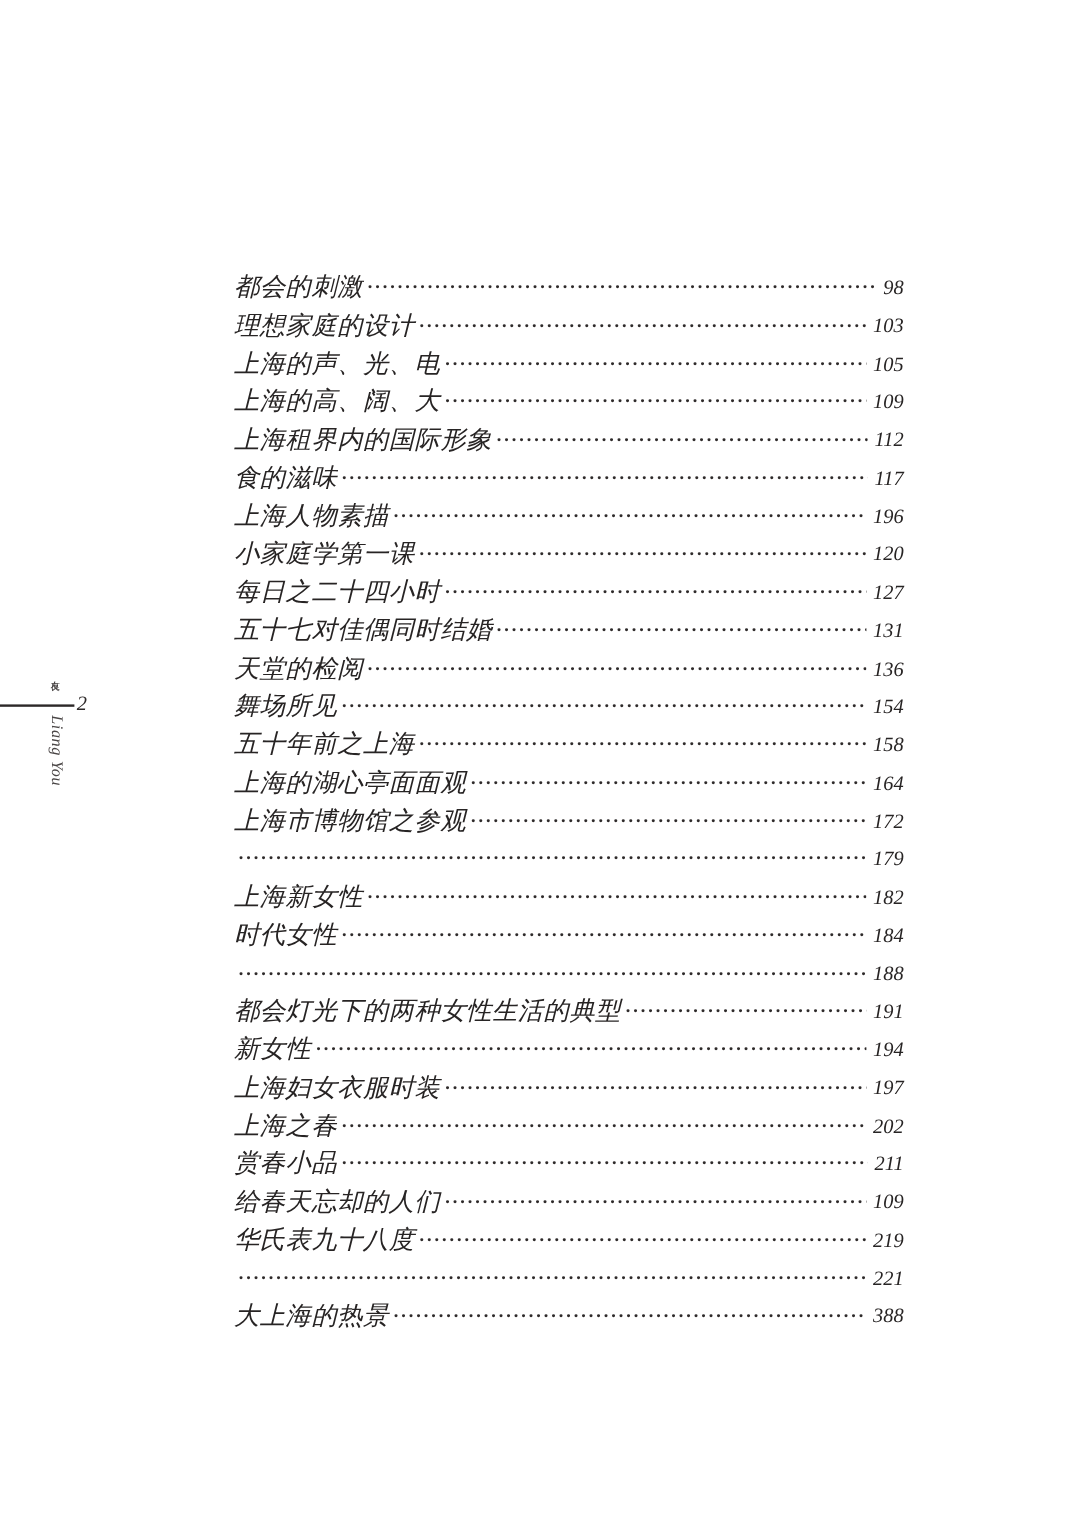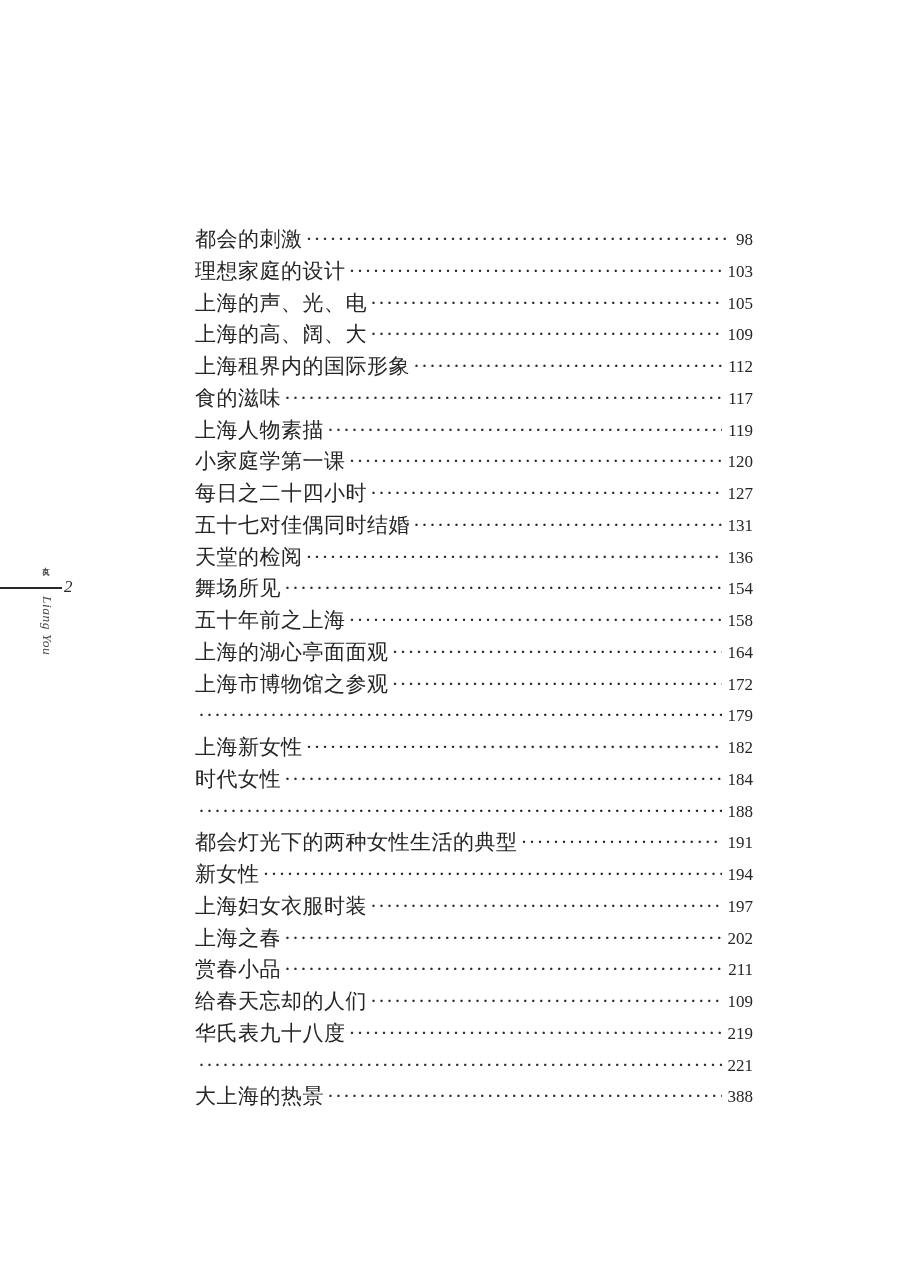--- a/index.html
+++ b/index.html
@@ -62,20 +62,21 @@
     left: 195px;
     top: 224px;
     width: 558px;
   }
   .row {
     display: flex;
     align-items: center;
     height: 31.75px;
     line-height: 31.75px;
     white-space: nowrap;
+    font-style: italic;
   }
   .t {
     font-size: 21px;
     letter-spacing: 0.5px;
     flex: 0 0 auto;
   }
   .dots {
     flex: 1 1 auto;
     overflow: hidden;
     font-size: 21px;
@@ -129,21 +130,21 @@
         <span class="p">112</span>
       </div>
       <div class="row">
         <span class="t">食的滋味</span>
         <span class="dots">····································································································</span>
         <span class="p">117</span>
       </div>
       <div class="row">
         <span class="t">上海人物素描</span>
         <span class="dots">····································································································</span>
-        <span class="p">119</span>
+        <span class="p">196</span>
       </div>
       <div class="row">
         <span class="t">小家庭学第一课</span>
         <span class="dots">····································································································</span>
         <span class="p">120</span>
       </div>
       <div class="row">
         <span class="t">每日之二十四小时</span>
         <span class="dots">····································································································</span>
         <span class="p">127</span>

